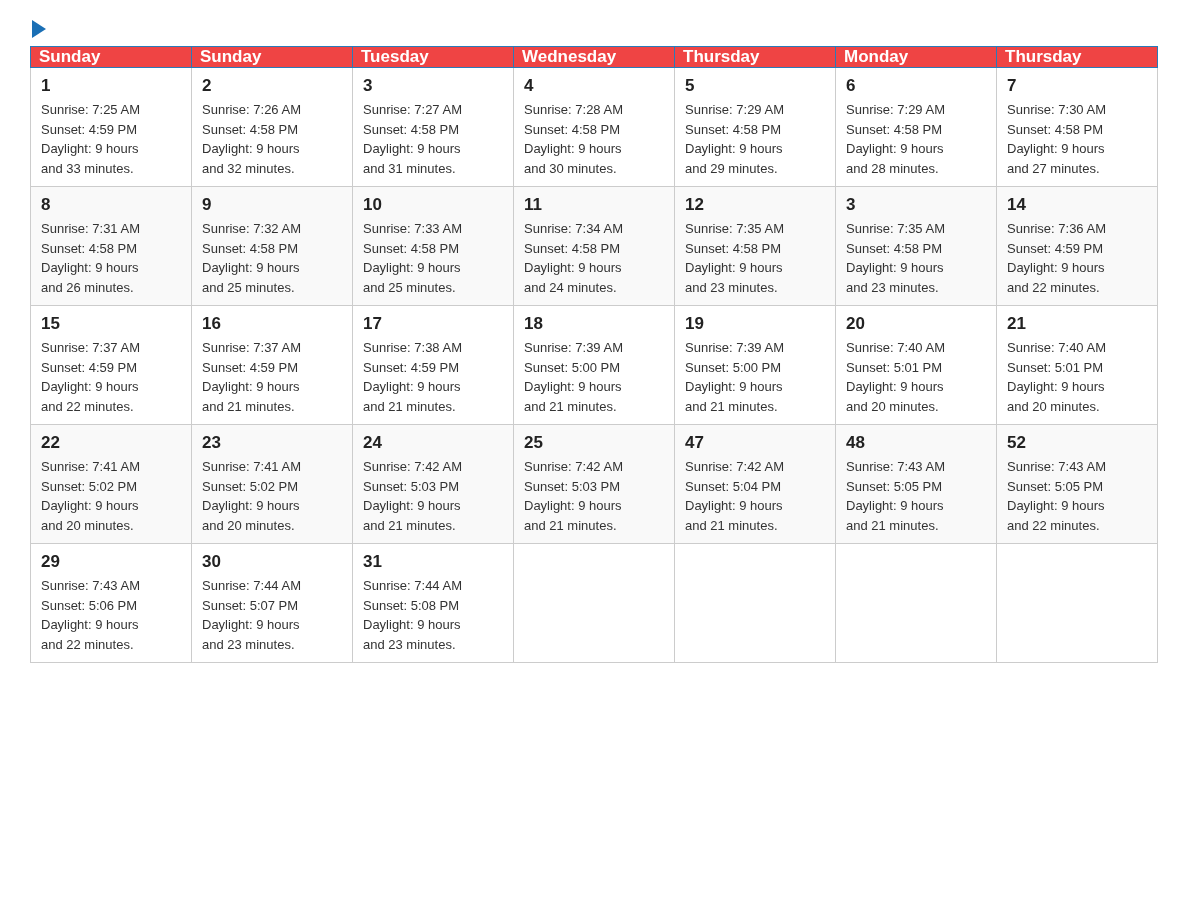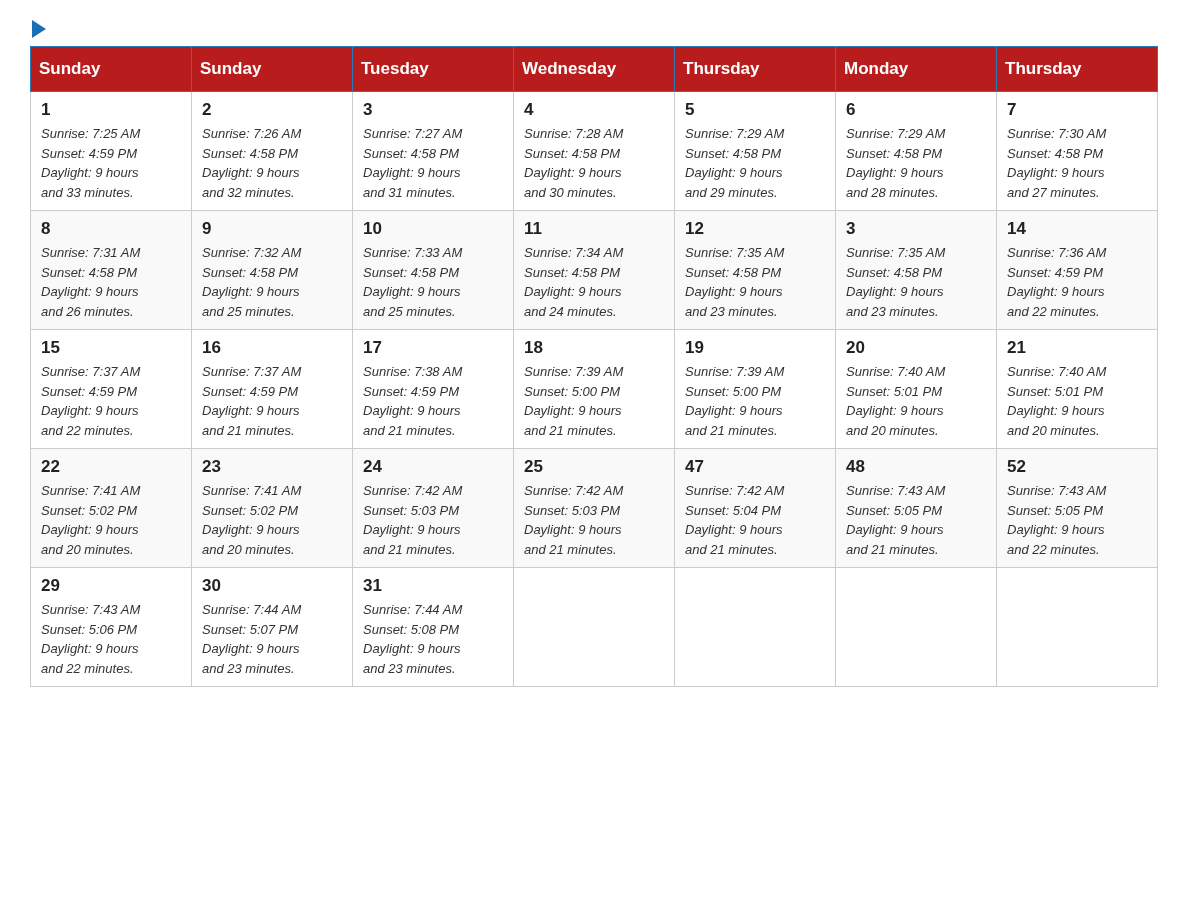--- a/index.html
+++ b/index.html
@@ -58,24 +58,24 @@
       font-size: 22px;
       color: #555;
       margin-top: 4px;
     }
     .calendar {
       width: 100%;
       border-collapse: collapse;
       margin-top: 10px;
     }
     .calendar th {
-      background-color: #b91c1c;
+      background-color: #ef4444;
       color: #fff;
       font-size: 17px;
-      padding: 12px 8px;
+      padding: 0 8px;
       text-align: left;
       border: 1px solid #2a7ab8;
     }
     .calendar td {
       border: 1px solid #ccc;
       vertical-align: top;
       padding: 8px 10px;
       width: 14.28%;
       min-height: 110px;
     }
@@ -88,21 +88,20 @@
     .day-number {
       font-size: 17px;
       font-weight: bold;
       color: #222;
       margin-bottom: 4px;
     }
     .day-info {
       font-size: 13px;
       color: #333;
       line-height: 1.5;
-      font-style: italic;
     }
     .empty-cell {
       background-color: #fff !important;
     }
   </style>
 </head>
 <body>
 
 <div class="header-row">
   <div class="logo">

